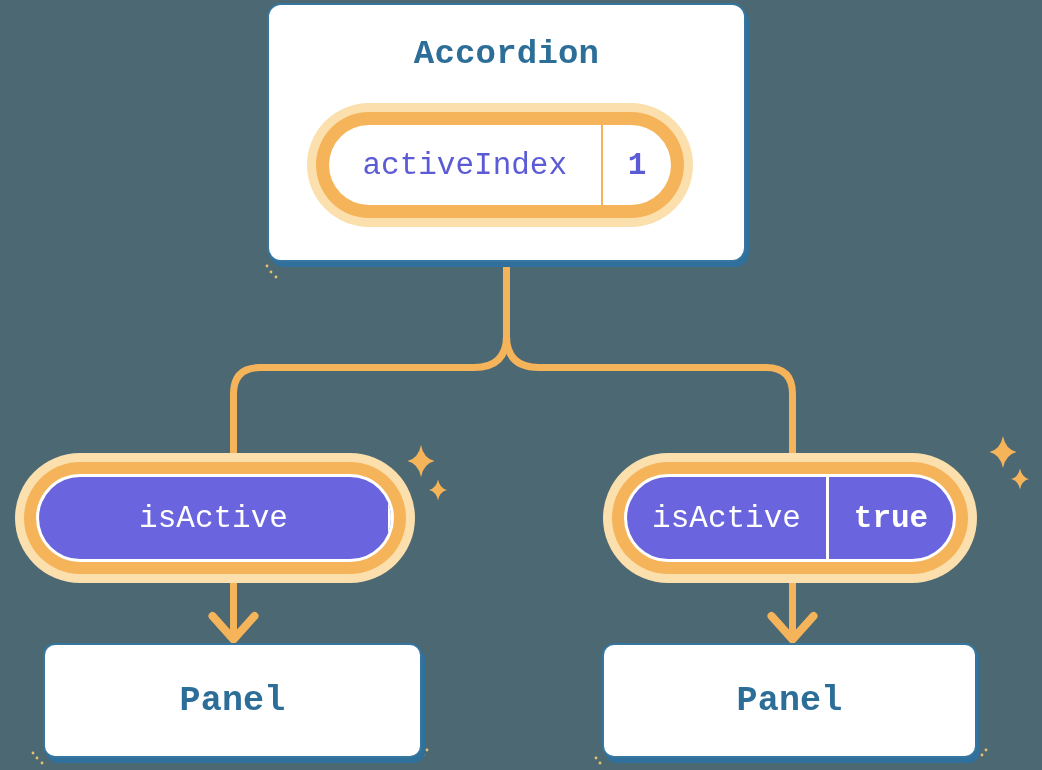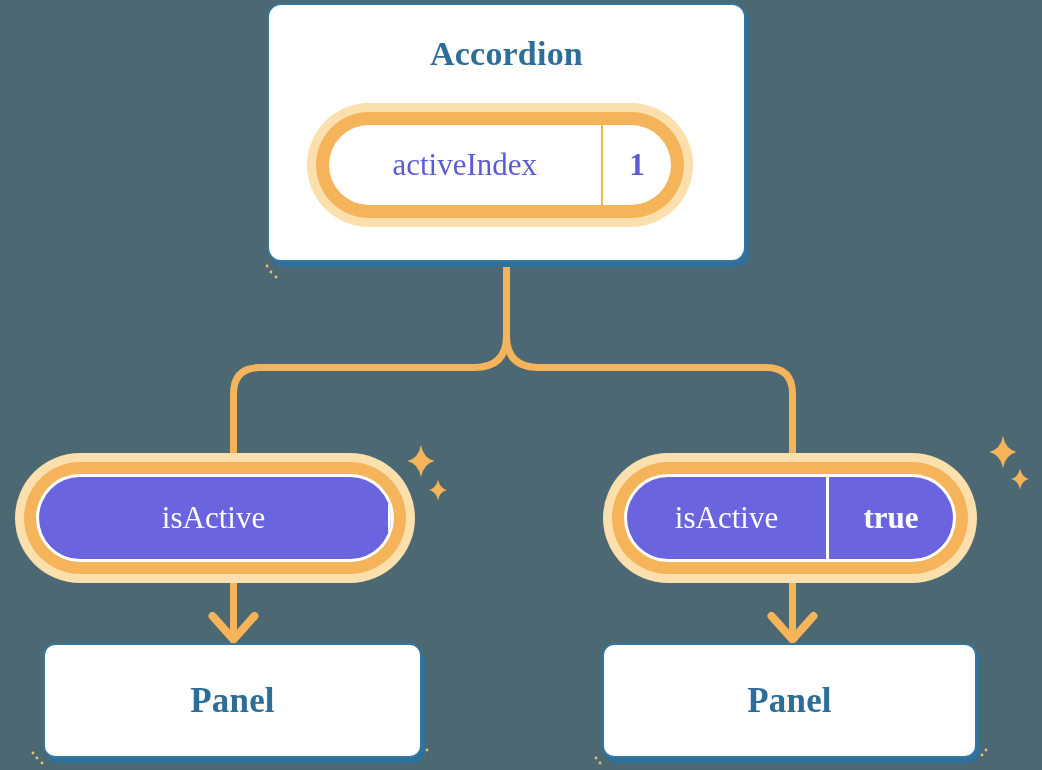--- a/index.html
+++ b/index.html
@@ -2,21 +2,21 @@
 <html style="--bg: #4C6872; --blue-stroke: #36759E; --blue-shadow: #2F709C; --blue-text: #2D6E99; --orange: #F6B45A; --orange-light: #FBDFAC; --purple: #6A65DE; --purple-text: #5C5BD6; --white: #FFFFFF;"><head>
 <meta charset="utf-8">
 <style>
   :root{
     --bg:#4C6872; --blue-stroke:#36759E; --blue-shadow:#2F709C; --blue-text:#2D6E99;
     --orange:#F6B45A; --orange-light:#FBDFAC; --purple:#6A65DE; --purple-text:#5C5BD6; --white:#FFFFFF;
   }
   html,body{margin:0;padding:0;background:var(--bg);}
   #stage{
     position:relative;width:1042px;height:770px;background:var(--bg);overflow:hidden;
-    font-family:Liberation Serif, serif;
+    font-family:Liberation Mono, monospace;
   }
   #wires{position:absolute;left:0;top:0;width:1042px;height:770px;}
 
   .card{
     position:absolute;background:var(--white);
     border:2.5px solid var(--blue-stroke);border-radius:14px;
     box-shadow:3px 5px 0 0 var(--blue-shadow);
     box-sizing:border-box;display:flex;flex-direction:column;align-items:center;
   }
   .card-title{

